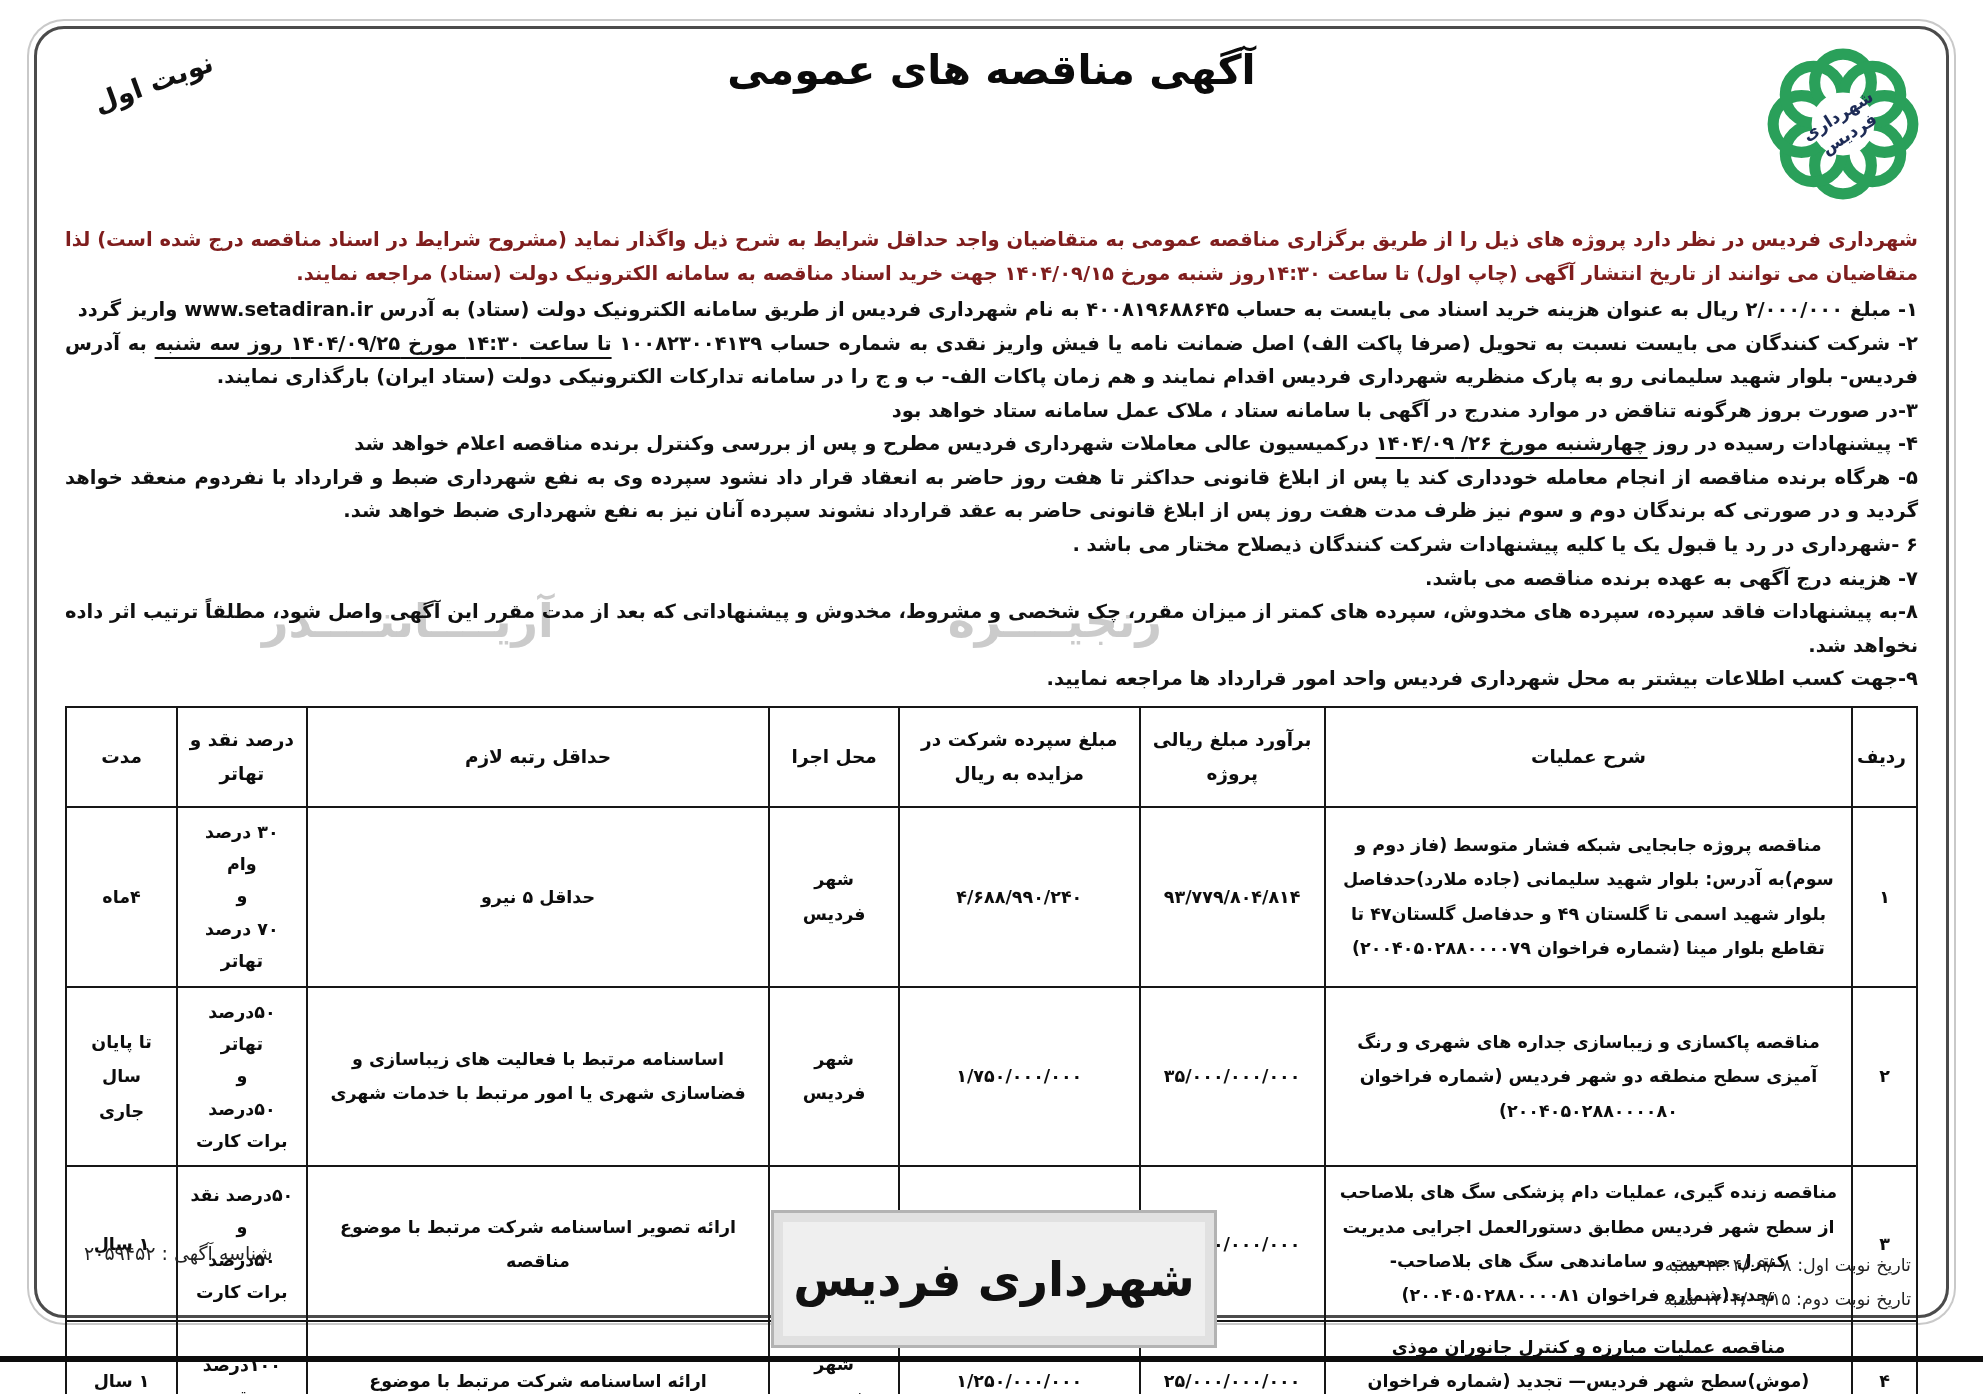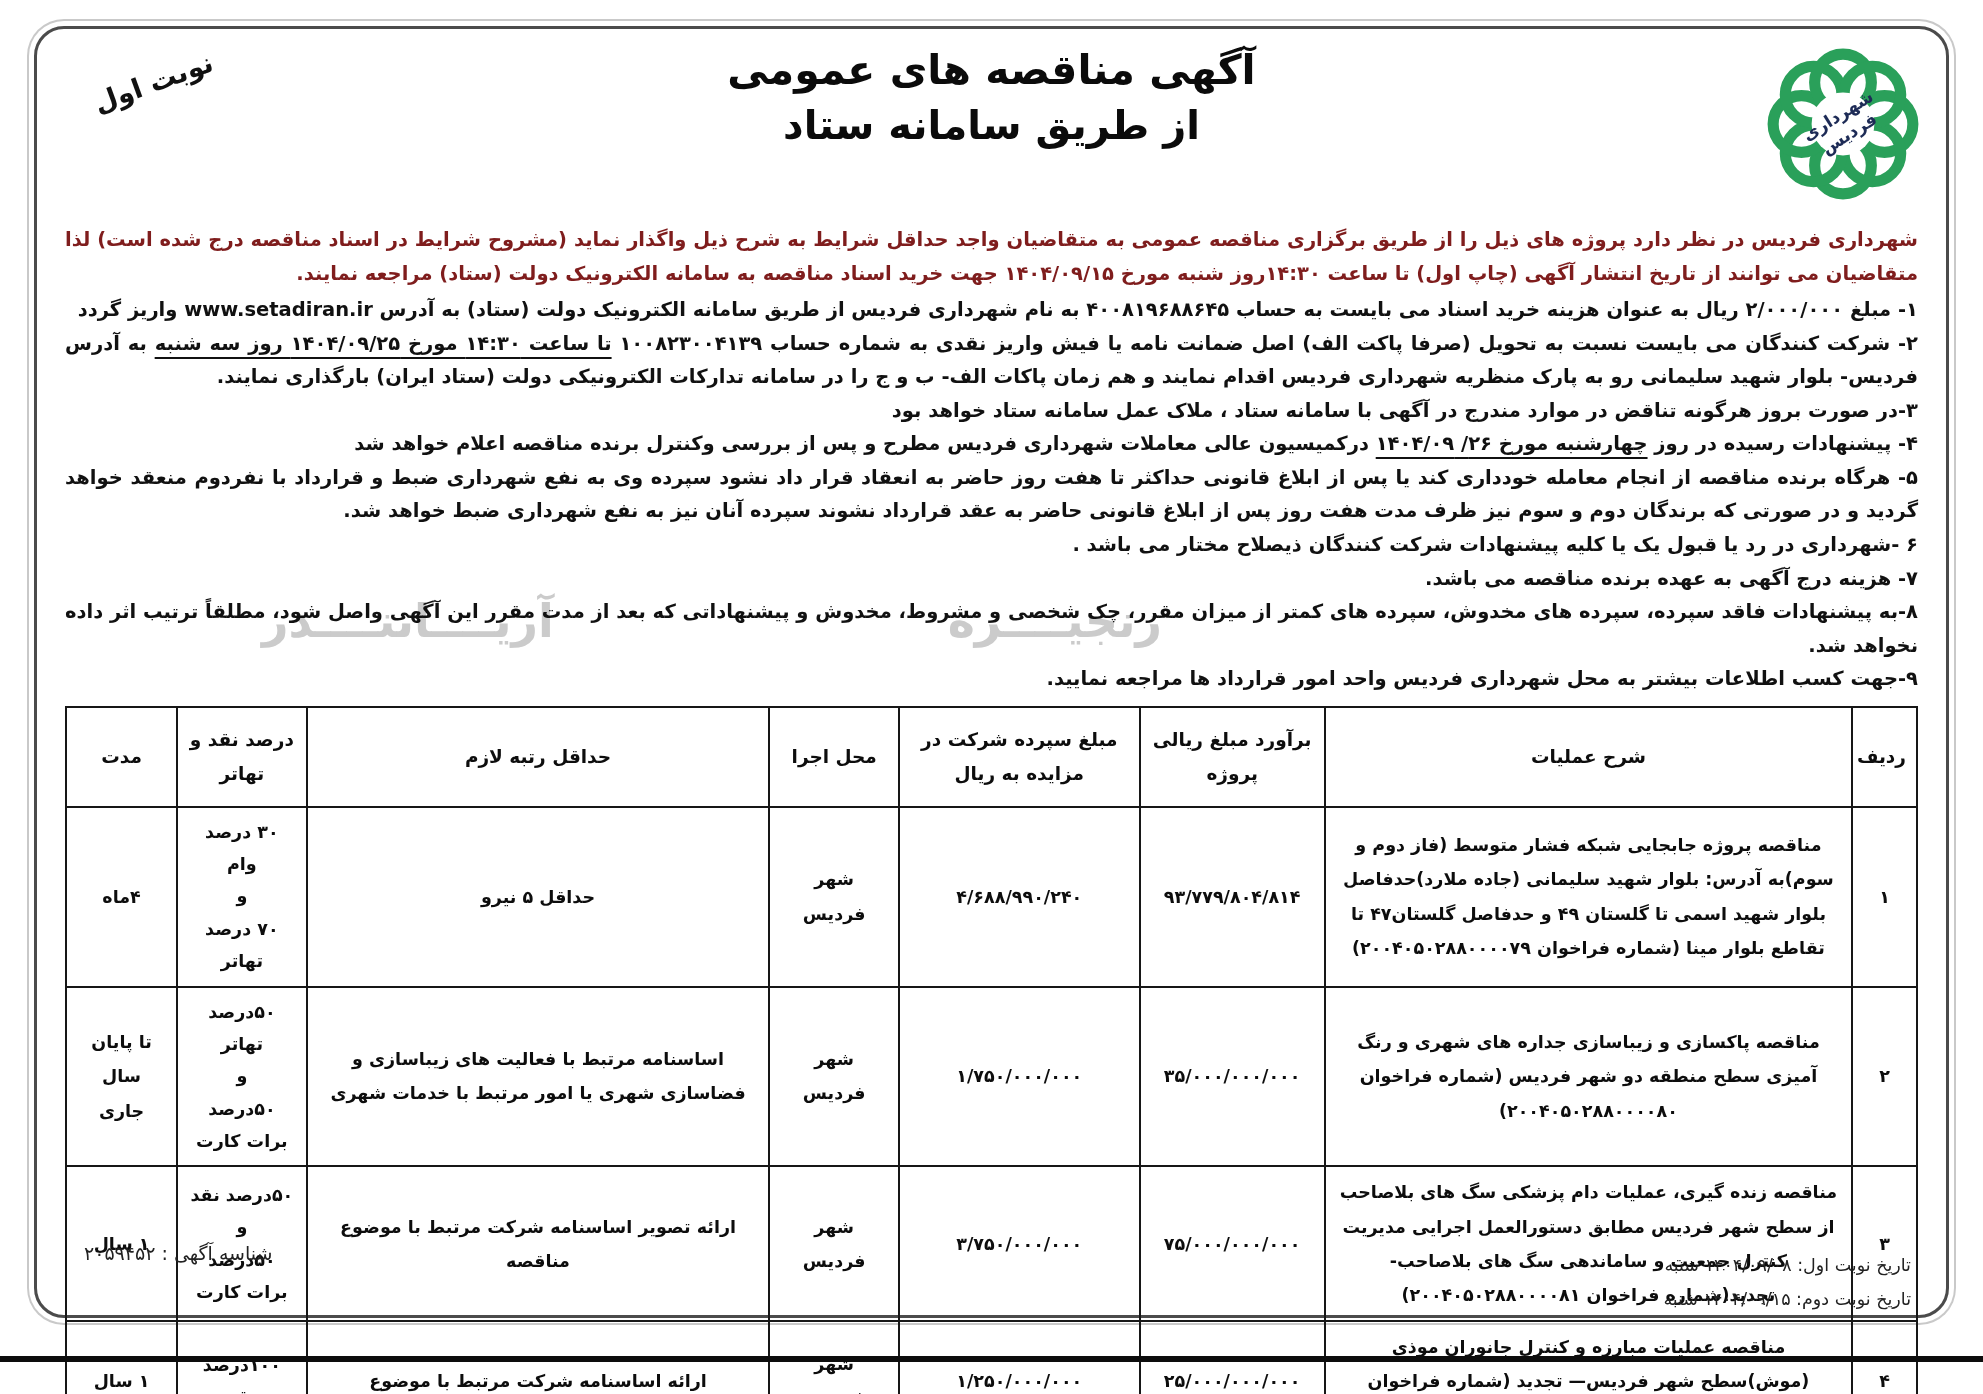--- a/index.html
+++ b/index.html
@@ -112,21 +112,20 @@
           <circle cx="80" cy="80" r="31" fill="#ffffff"></circle>
           <g transform="rotate(-32 80 80)" fill="#1d2b56" font-family="DejaVu Sans, sans-serif" font-weight="bold" text-anchor="middle">
             <text x="80" y="76" font-size="17">شهرداری</text>
             <text x="80" y="97" font-size="17">فردیس</text>
           </g>
         </svg>
       </div>
 
       <div class="titles">
         <h1 class="ad-title">آگهی مناقصه های عمومی</h1>
-        <h2 class="ad-subtitle">از طریق سامانه ستاد</h2>
       </div>
     </div>
 
     <div class="intro"><span>شهرداری فردیس در نظر دارد پروژه های ذیل را از طریق برگزاری مناقصه عمومی به متقاضیان واجد حداقل شرایط به شرح ذیل واگذار نماید (مشروح شرایط در اسناد مناقصه درج شده است) لذا متقاضیان می توانند از تاریخ انتشار آگهی (چاپ اول) </span><span class="b">تا ساعت ۱۴:۳۰روز شنبه  مورخ ۱۴۰۴/۰۹/۱۵</span><span> جهت خرید اسناد مناقصه به سامانه الکترونیک دولت (ستاد) مراجعه نمایند.</span></div>
 
     <div class="conditions">
         <div class="cond"><span>۱- مبلغ ۲/۰۰۰/۰۰۰ ریال به عنوان هزینه خرید اسناد می بایست به حساب ۴۰۰۸۱۹۶۸۸۶۴۵ به نام شهرداری فردیس از طریق سامانه الکترونیک دولت (ستاد) به آدرس </span><span class="b" dir="ltr">www.setadiran.ir</span><span> واریز گردد</span></div>
         <div class="cond"><span>۲- شرکت کنندگان می بایست نسبت به تحویل (صرفا پاکت الف) اصل ضمانت نامه یا فیش واریز نقدی به شماره حساب ۱۰۰۸۲۳۰۰۴۱۳۹ </span><span class="b u">تا ساعت ۱۴:۳۰ مورخ ۱۴۰۴/۰۹/۲۵ روز سه شنبه</span><span> به آدرس فردیس- بلوار شهید سلیمانی رو به پارک منظریه شهرداری فردیس اقدام نمایند و هم زمان پاکات الف- ب و ج را در سامانه تدارکات الکترونیکی دولت (ستاد ایران) بارگذاری نمایند.</span></div>
         <div class="cond"><span>۳-در صورت بروز هرگونه تناقض در موارد مندرج در آگهی با سامانه ستاد ، ملاک عمل سامانه ستاد خواهد بود</span></div>
         <div class="cond"><span>۴- پیشنهادات رسیده در روز </span><span class="b u">چهارشنبه مورخ ۲۶/ ۱۴۰۴/۰۹</span><span> درکمیسیون عالی معاملات شهرداری فردیس مطرح و پس از بررسی وکنترل برنده مناقصه اعلام خواهد شد</span></div>
@@ -222,16 +221,17 @@
 
   </div>
 
   <div class="pub-dates">
     <div>تاریخ نوبت اول:  ۱۴۰۴/۰۹/۰۸ شنبه</div>
     <div>تاریخ نوبت دوم: ۱۴۰۴/۰۹/۱۵ شنبه</div>
   </div>
 
   <div class="ad-id">شناسه آگهی : ۲۰۵۹۴۵۲</div>
 
+  <div class="muni-box">شهرداری فردیس</div>
 
   <div class="bottom-rule"></div>
 
 </div>
 
 </body></html>

